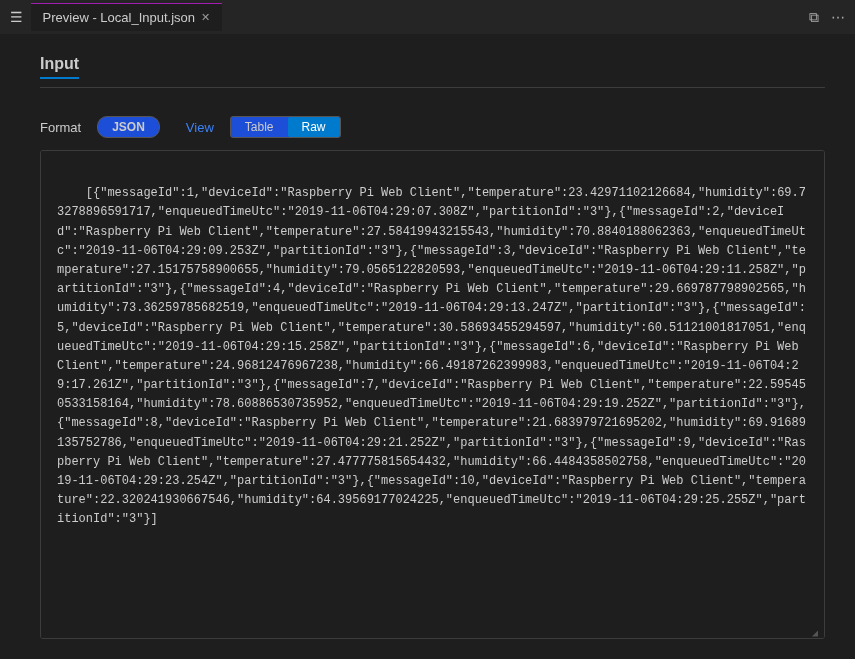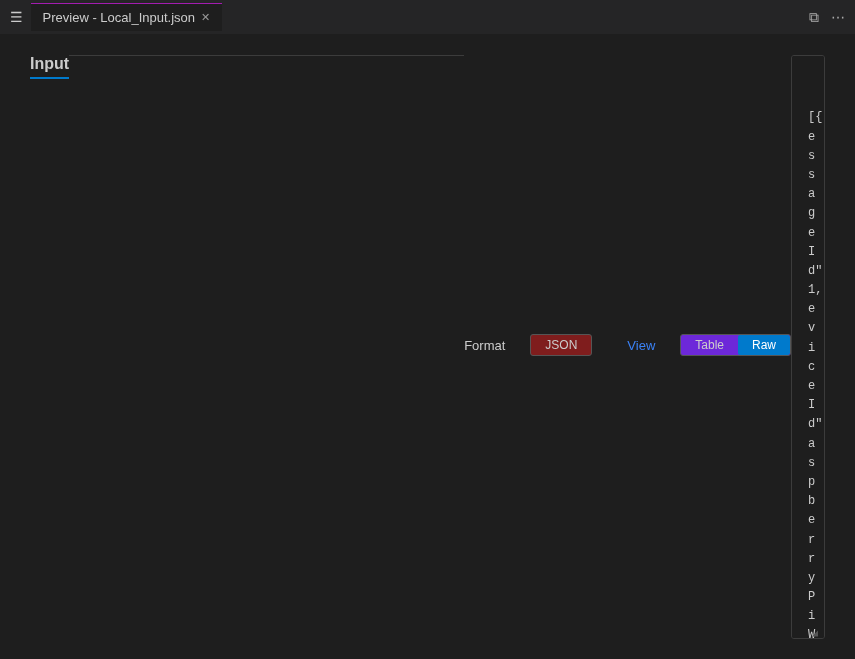--- a/index.html
+++ b/index.html
@@ -66,71 +66,72 @@
 
     .title-bar-icon {
       color: #cccccc;
       font-size: 14px;
       cursor: pointer;
       opacity: 0.8;
     }
 
     .main-content {
       background-color: #1e1e1e;
-      padding: 20px 30px 20px 30px;
+      padding: 20px 30px 20px 40px;
       height: calc(659px - 35px);
       display: flex;
-      flex-direction: row;
+      flex-direction: column;
     }
 
     .section-header {
       margin-bottom: 8px;
     }
 
     .section-title {
       font-size: 16px;
       font-weight: 600;
       color: #cccccc;
       display: inline-block;
       padding-bottom: 4px;
       border-bottom: 2px solid #007acc;
     }
 
     .toolbar {
       display: flex;
       align-items: center;
-      gap: 25px;
+      gap: 16px;
       margin-bottom: 12px;
-      margin-top: 8px;
+      margin-top: 16px;
     }
 
     .toolbar-label {
       color: #cccccc;
       font-size: 13px;
     }
 
     .format-btn {
-      background-color: #7f1d1d;
+      background-color: #1d4ed8;
       border: 1px solid #555;
       color: #cccccc;
       padding: 3px 14px;
-      border-radius: 3px;
+      border-radius: 10px;
       font-size: 12px;
       cursor: pointer;
+      font-weight: bold;
     }
 
     .view-label {
       color: #3b82f6;
       font-size: 13px;
       margin-left: 10px;
     }
 
     .view-btn-group {
       display: flex;
-      background-color: #6d28d9;
+      background-color: #1d4ed8;
       border-radius: 3px;
       overflow: hidden;
       border: 1px solid #555;
     }
 
     .view-btn {
       background-color: transparent;
       border: none;
       color: #cccccc;
       padding: 3px 14px;

